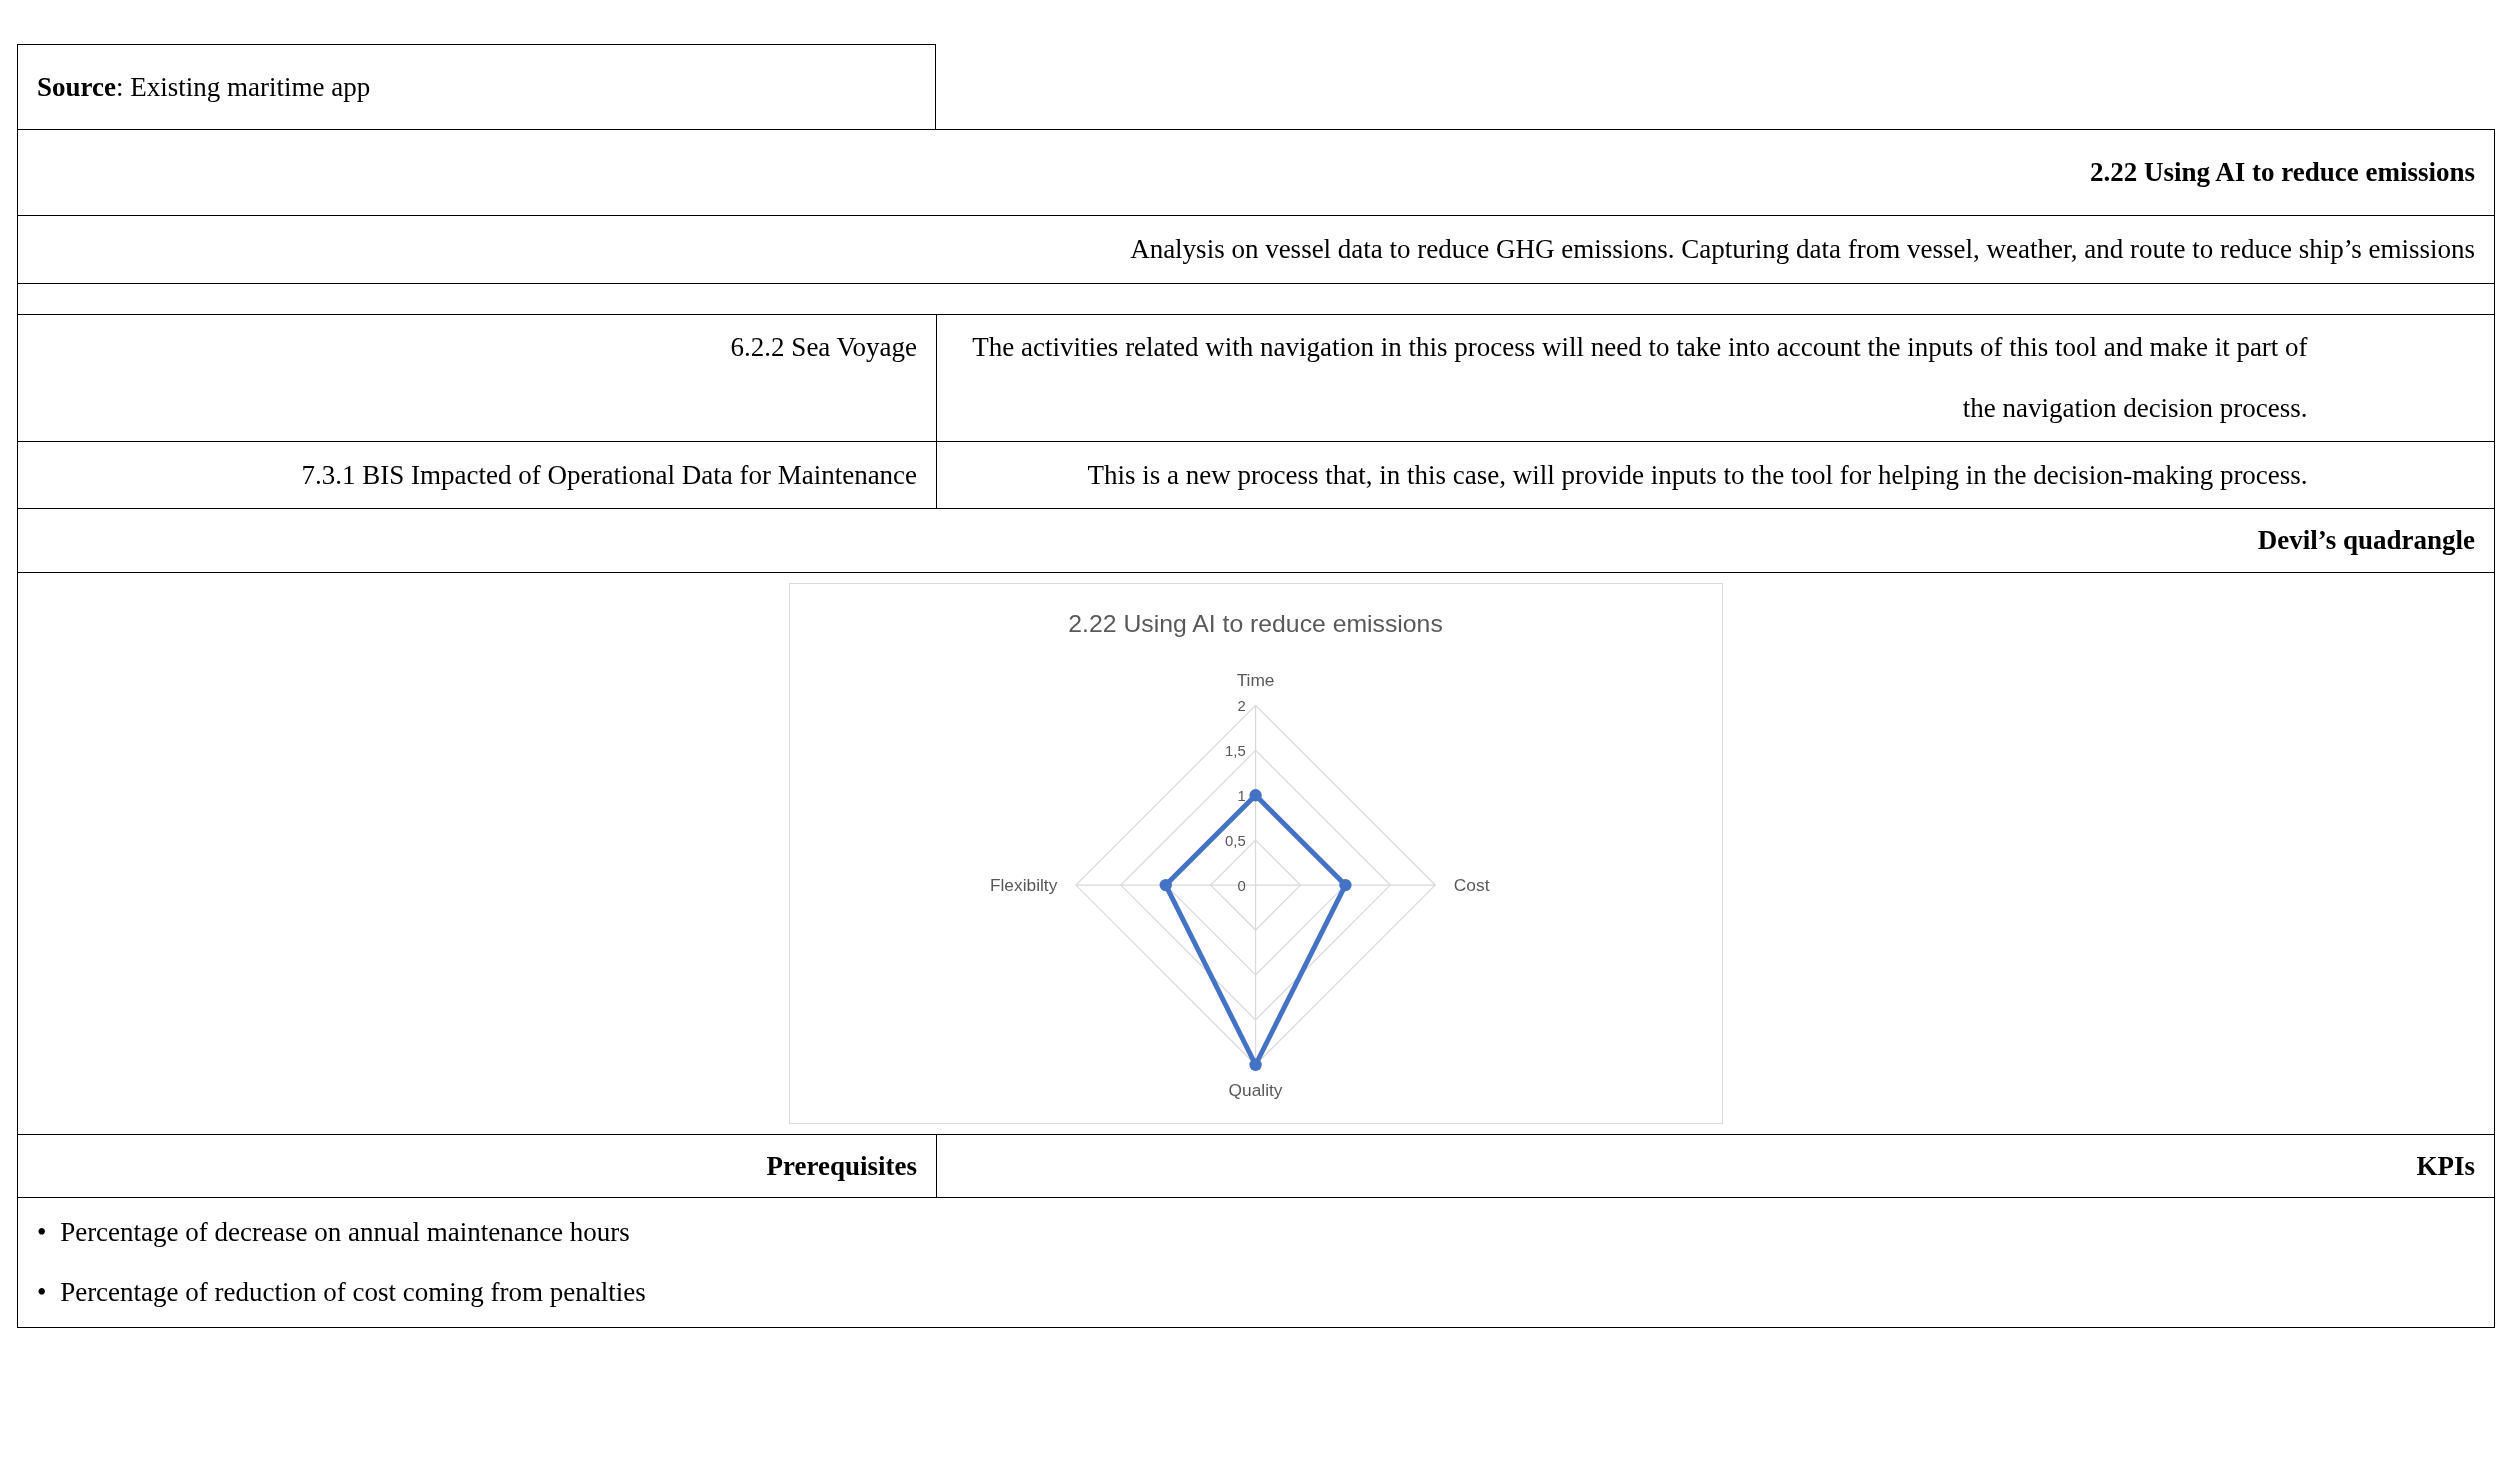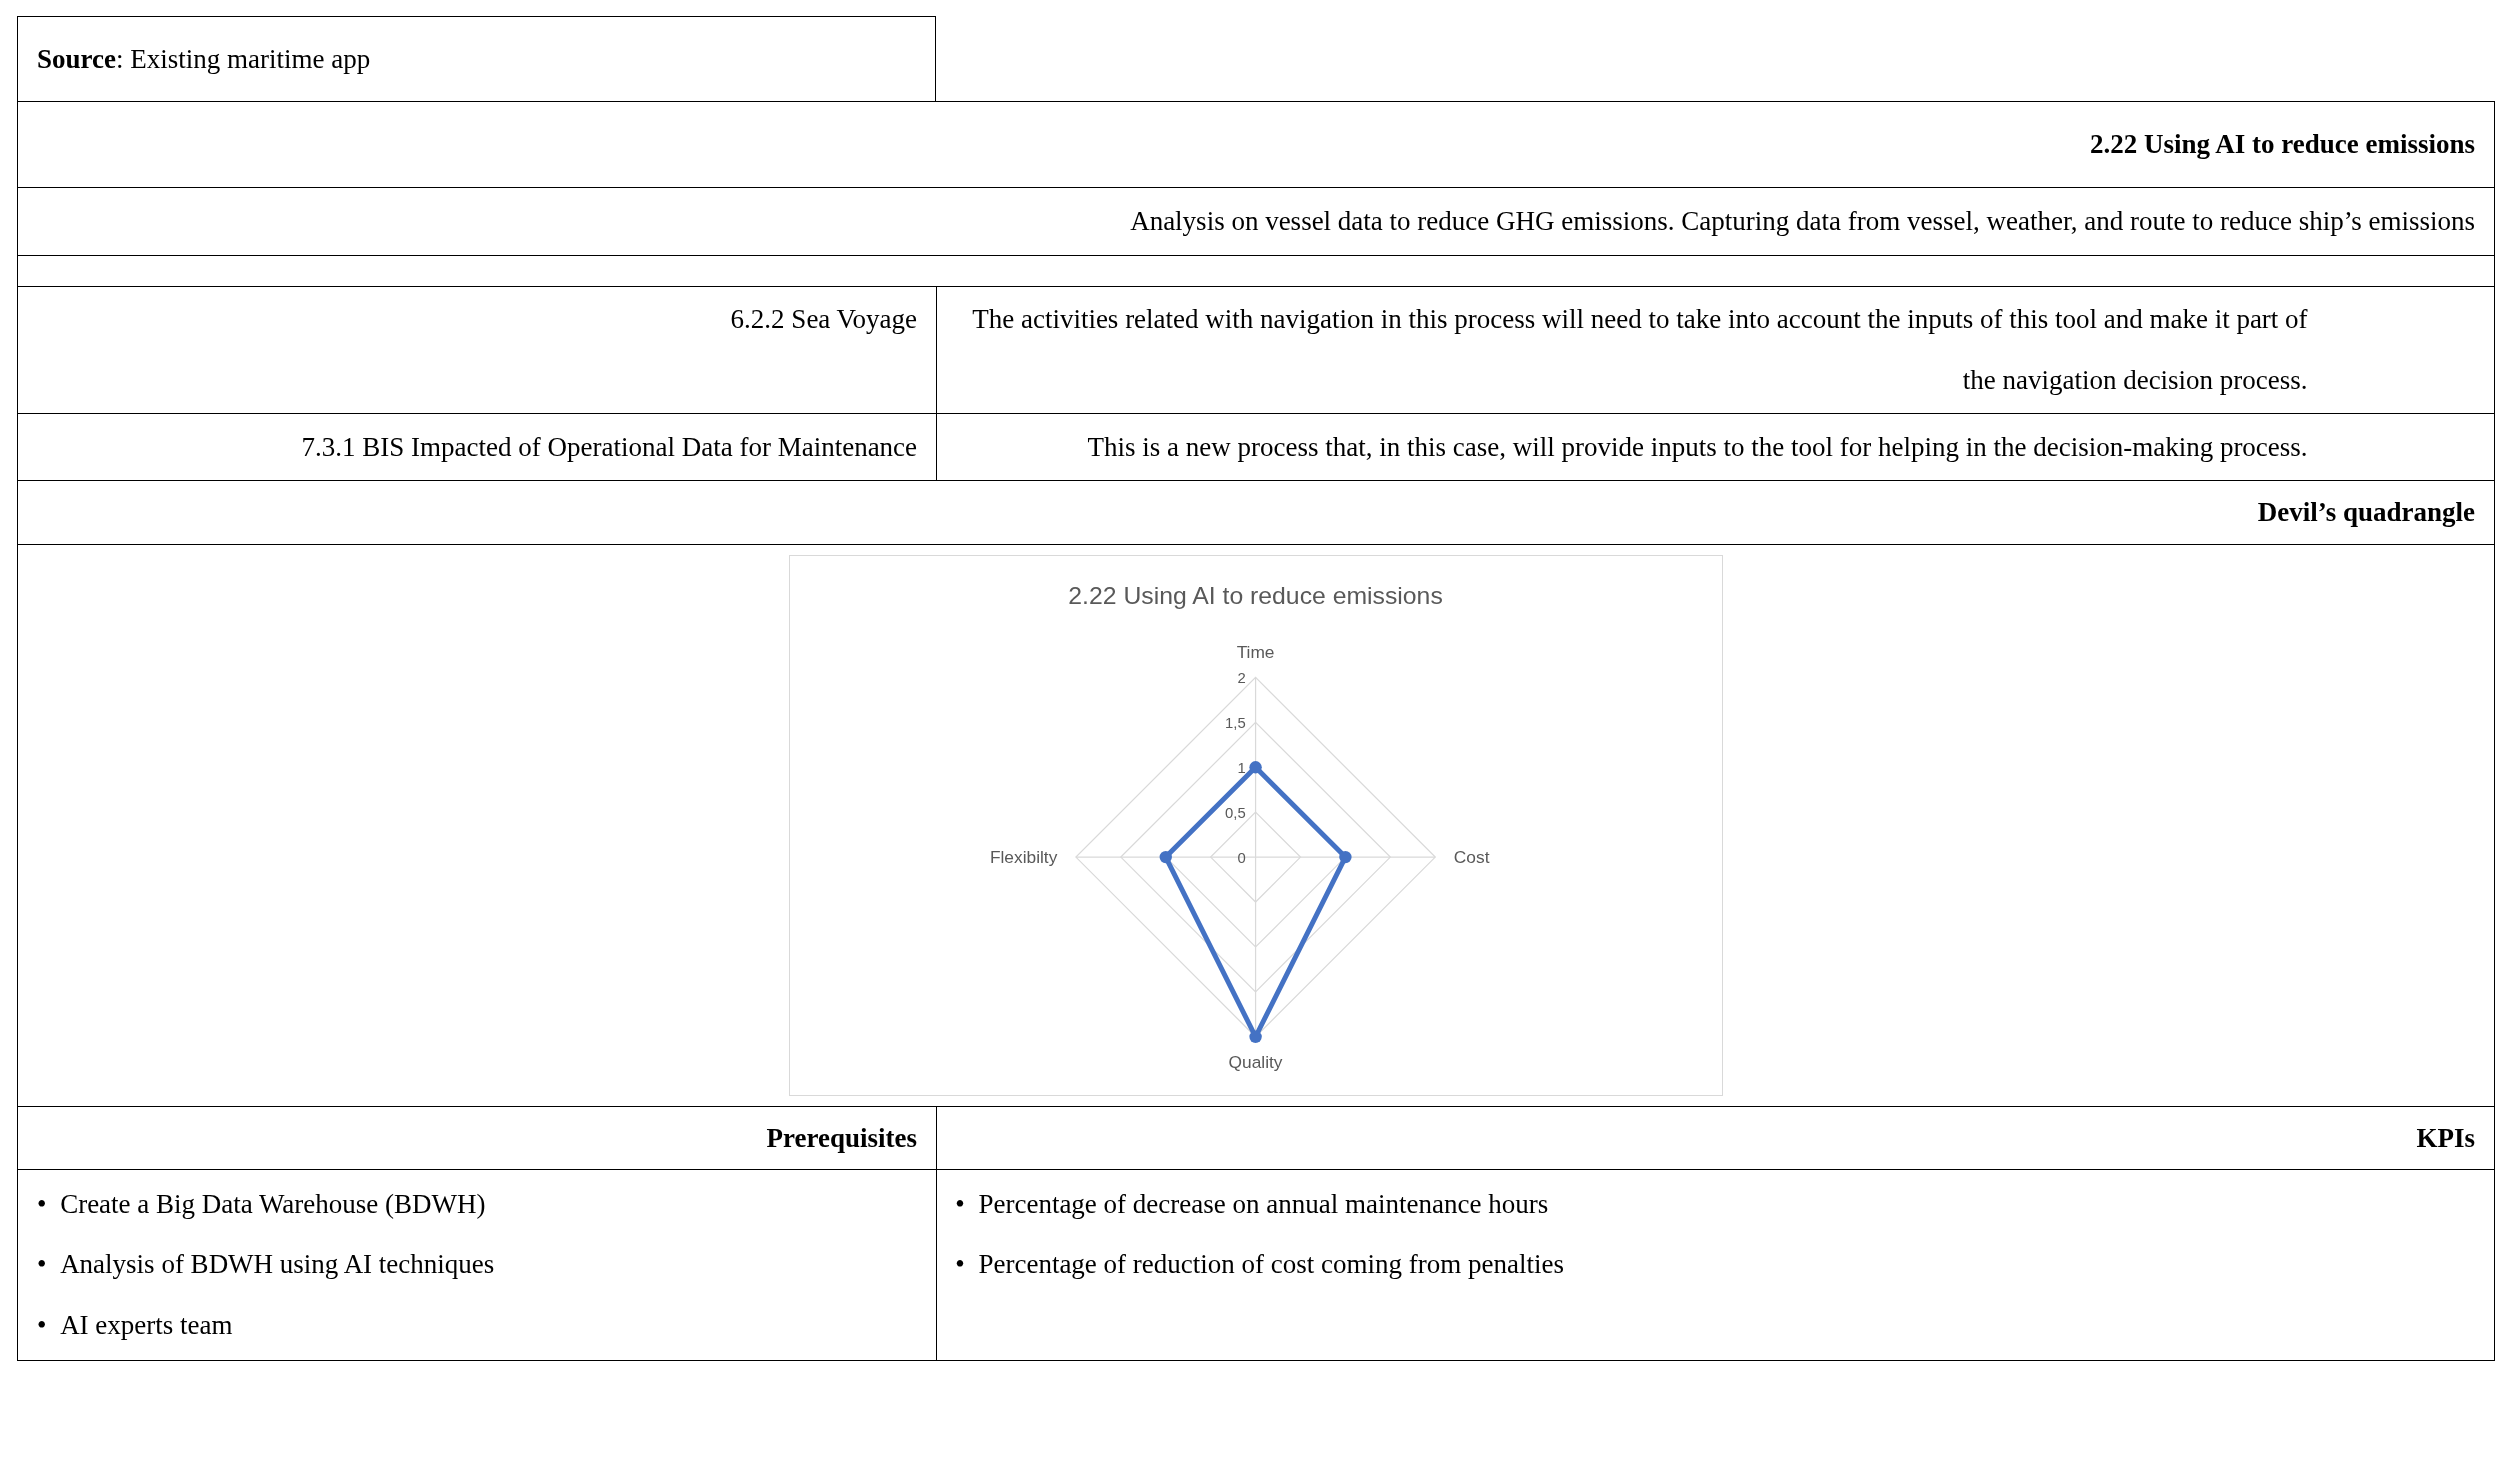--- a/index.html
+++ b/index.html
@@ -26,21 +26,21 @@
   .p-hdr  { padding:15px 18.6px; line-height:1.2; }
   .p-lg   { padding:26px 18.6px; line-height:1.2; }
   .p-md   { padding:17.4px 18.6px; line-height:1.2; }
   .p-para { padding:2.5px 18.6px; line-height:2.25; }
   .p-list { padding:3.7px 18.6px; line-height:2.25; }
   .wrap-pad { padding-right:186px; }
 
   .row-source .source-cell {
     width:37.1%;
     border:1.9px solid #000; border-bottom:none;
-    padding:26px 18.6px; line-height:1.2;
+    padding:26px 18.6px; line-height:1.2;margin-top:28px;
   }
 
   .li { display:flex; }
   .dot::before { content:"\2022"; }
   .dot { padding-right:13.7px; }
 
   .chart-row { padding:10px 0; }
   .chart-box {
     width:37.7%; height:541px;
     margin:0 auto;
@@ -118,34 +118,20 @@
           </svg>
       </div>
     </div>
 
     <div class="row brow">
       <div class="cell c-left p-hdr b">Prerequisites</div>
       <div class="cell c-right p-hdr b">KPIs</div>
     </div>
 
     <div class="row brow last">
-      <div class="cell c-left p-list">
-        <div class="li">
-          <span class="dot"></span>
-          <span>Create a Big Data Warehouse (BDWH)</span>
-        </div>
-        <div class="li">
-          <span class="dot"></span>
-          <span>Analysis of BDWH using AI techniques</span>
-        </div>
-        <div class="li">
-          <span class="dot"></span>
-          <span>AI experts team</span>
-        </div>
-      </div>
       <div class="cell c-right p-list">
         <div class="li">
           <span class="dot"></span>
           <span>Percentage of decrease on annual maintenance hours</span>
         </div>
         <div class="li">
           <span class="dot"></span>
           <span>Percentage of reduction of cost coming from penalties</span>
         </div>
       </div>

